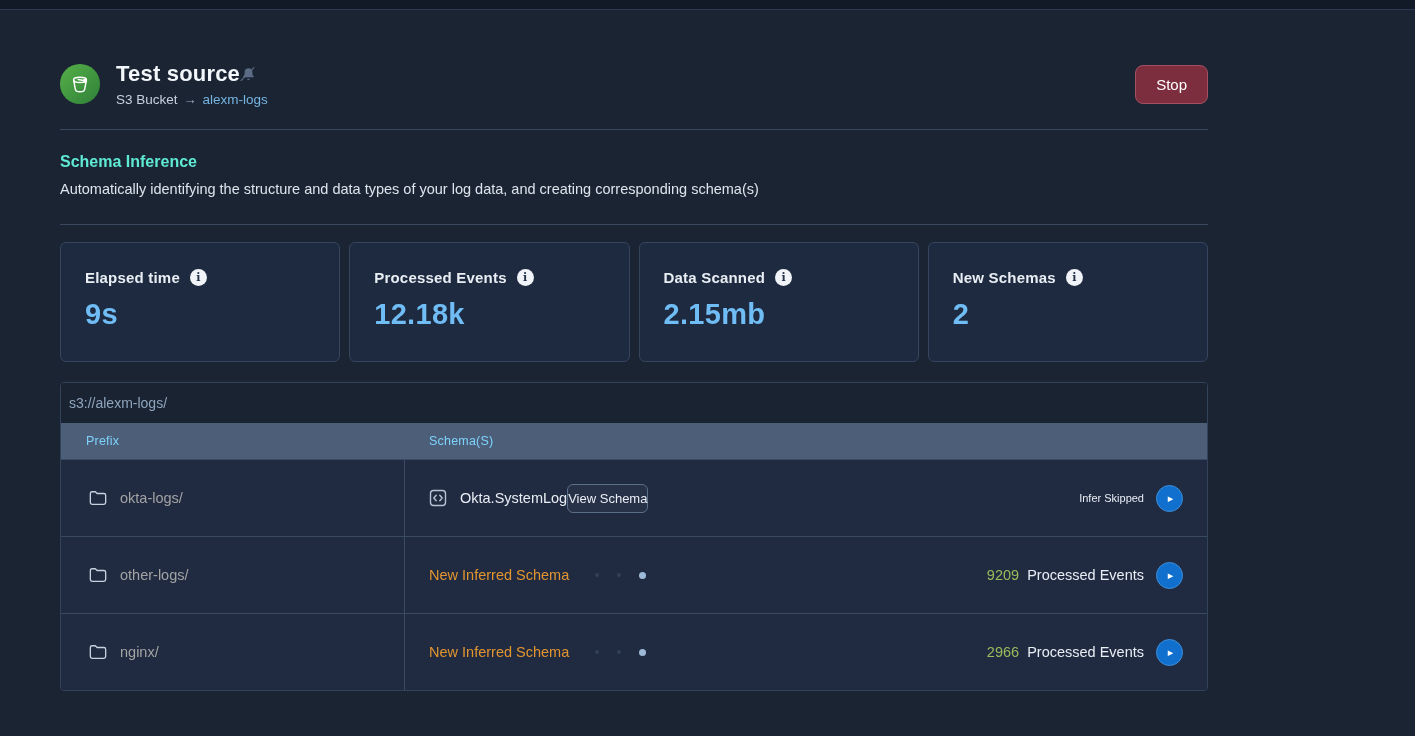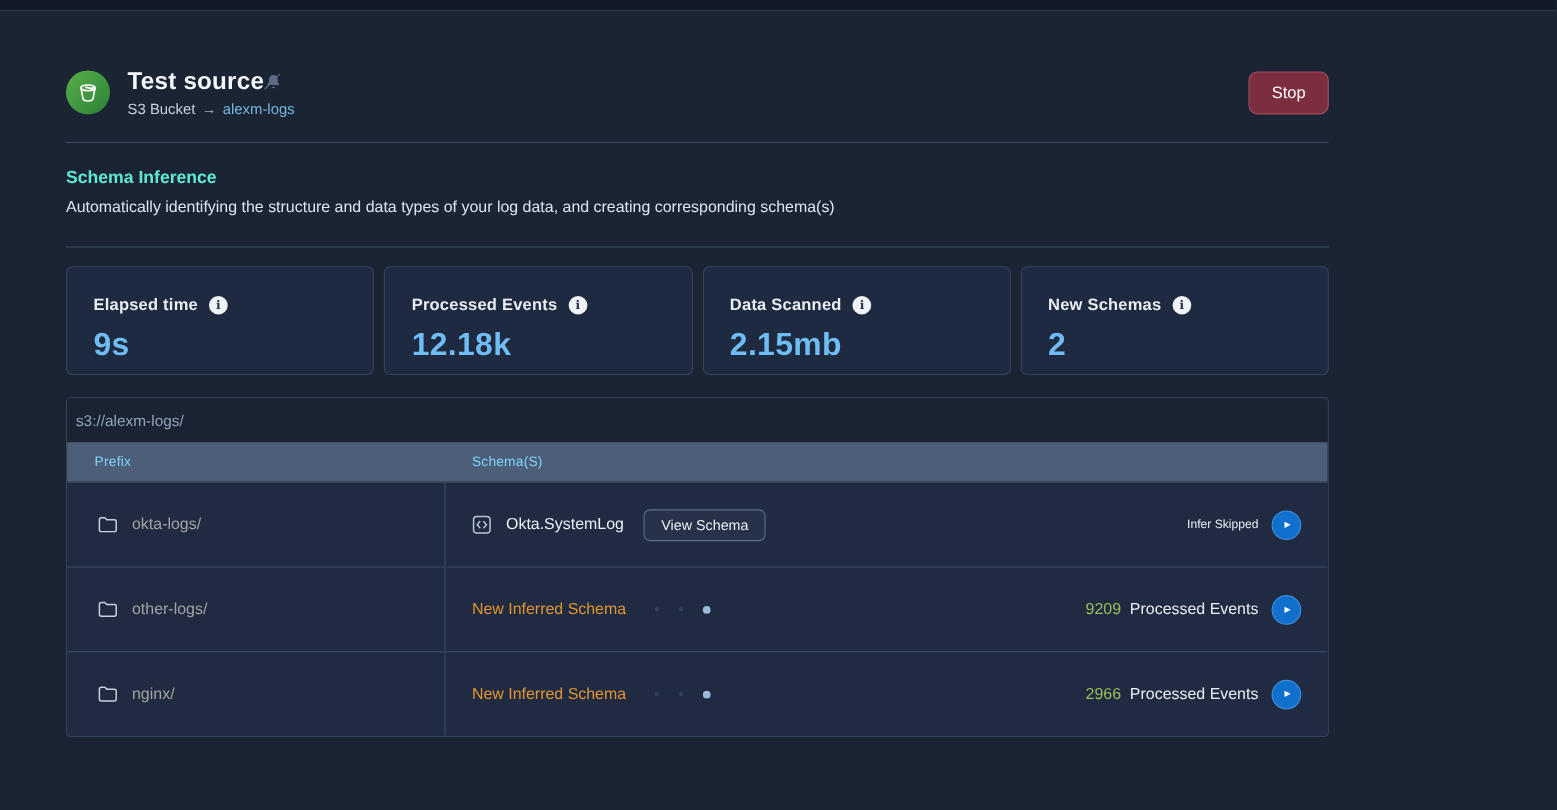--- a/index.html
+++ b/index.html
@@ -52,21 +52,21 @@
   }
 
   
   .intro { padding-bottom:27px; border-bottom:1px solid #39485f; }
   .section-title { margin:23px 0 0 0; font-size:16px; font-weight:700; color:#5eead4; }
   .section-desc { margin:10px 0 0 0; font-size:14.5px; color:#dde4ec; }
 
   
   .stats { display:flex; gap:9px; margin-top:17px; }
   .stat-card {
-    flex:1; height:99px;
+    flex:1; height:120px;
     background:#1e2a40;
     border:1px solid #35455f;
     border-radius:6px;
     padding:26px 24px;
   }
   .stat-label-row { display:flex; align-items:center; gap:10px; }
   .stat-label { font-size:15px; font-weight:700; color:#e9eef4; letter-spacing:.2px; }
   .info-icon {
     width:17px; height:17px; border-radius:50%;
     background:#f0f3f7; color:#25324a;
@@ -103,28 +103,27 @@
   }
   .folder-icon { display:flex; color:#c7d2de; }
   .cell-schema {
     flex:1; display:flex; align-items:center;
     padding:0 24px;
     font-size:14.5px;
   }
   .schema-icon { display:flex; color:#b6c3d4; margin-right:13px; }
   .schema-name { color:#e9eef4; }
   .view-schema-btn {
-    margin-left:18px;
     background:rgba(255,255,255,0.03);
     border:1px solid #5d6e88;
     border-radius:6px;
     color:#eaeff5;
     font-family:inherit;
     font-size:13px;
-    padding:6px 15px;
+    padding:6px 0;
     cursor:pointer;
   }
   .new-schema { color:#e2952e; }
   .loading-dots { display:flex; align-items:center; gap:18px; margin-left:26px; }
   .dot { border-radius:50%; }
   .dot-faint { width:4px; height:4px; background:#32405a; }
   .dot-bright { width:7px; height:7px; background:#9db9d8; }
   .row-right { margin-left:auto; display:flex; align-items:center; gap:12px; }
   .status-text { color:#e9eef4; font-size:11px; }
   .events-count { color:#9abc5b; font-size:14.5px; }

